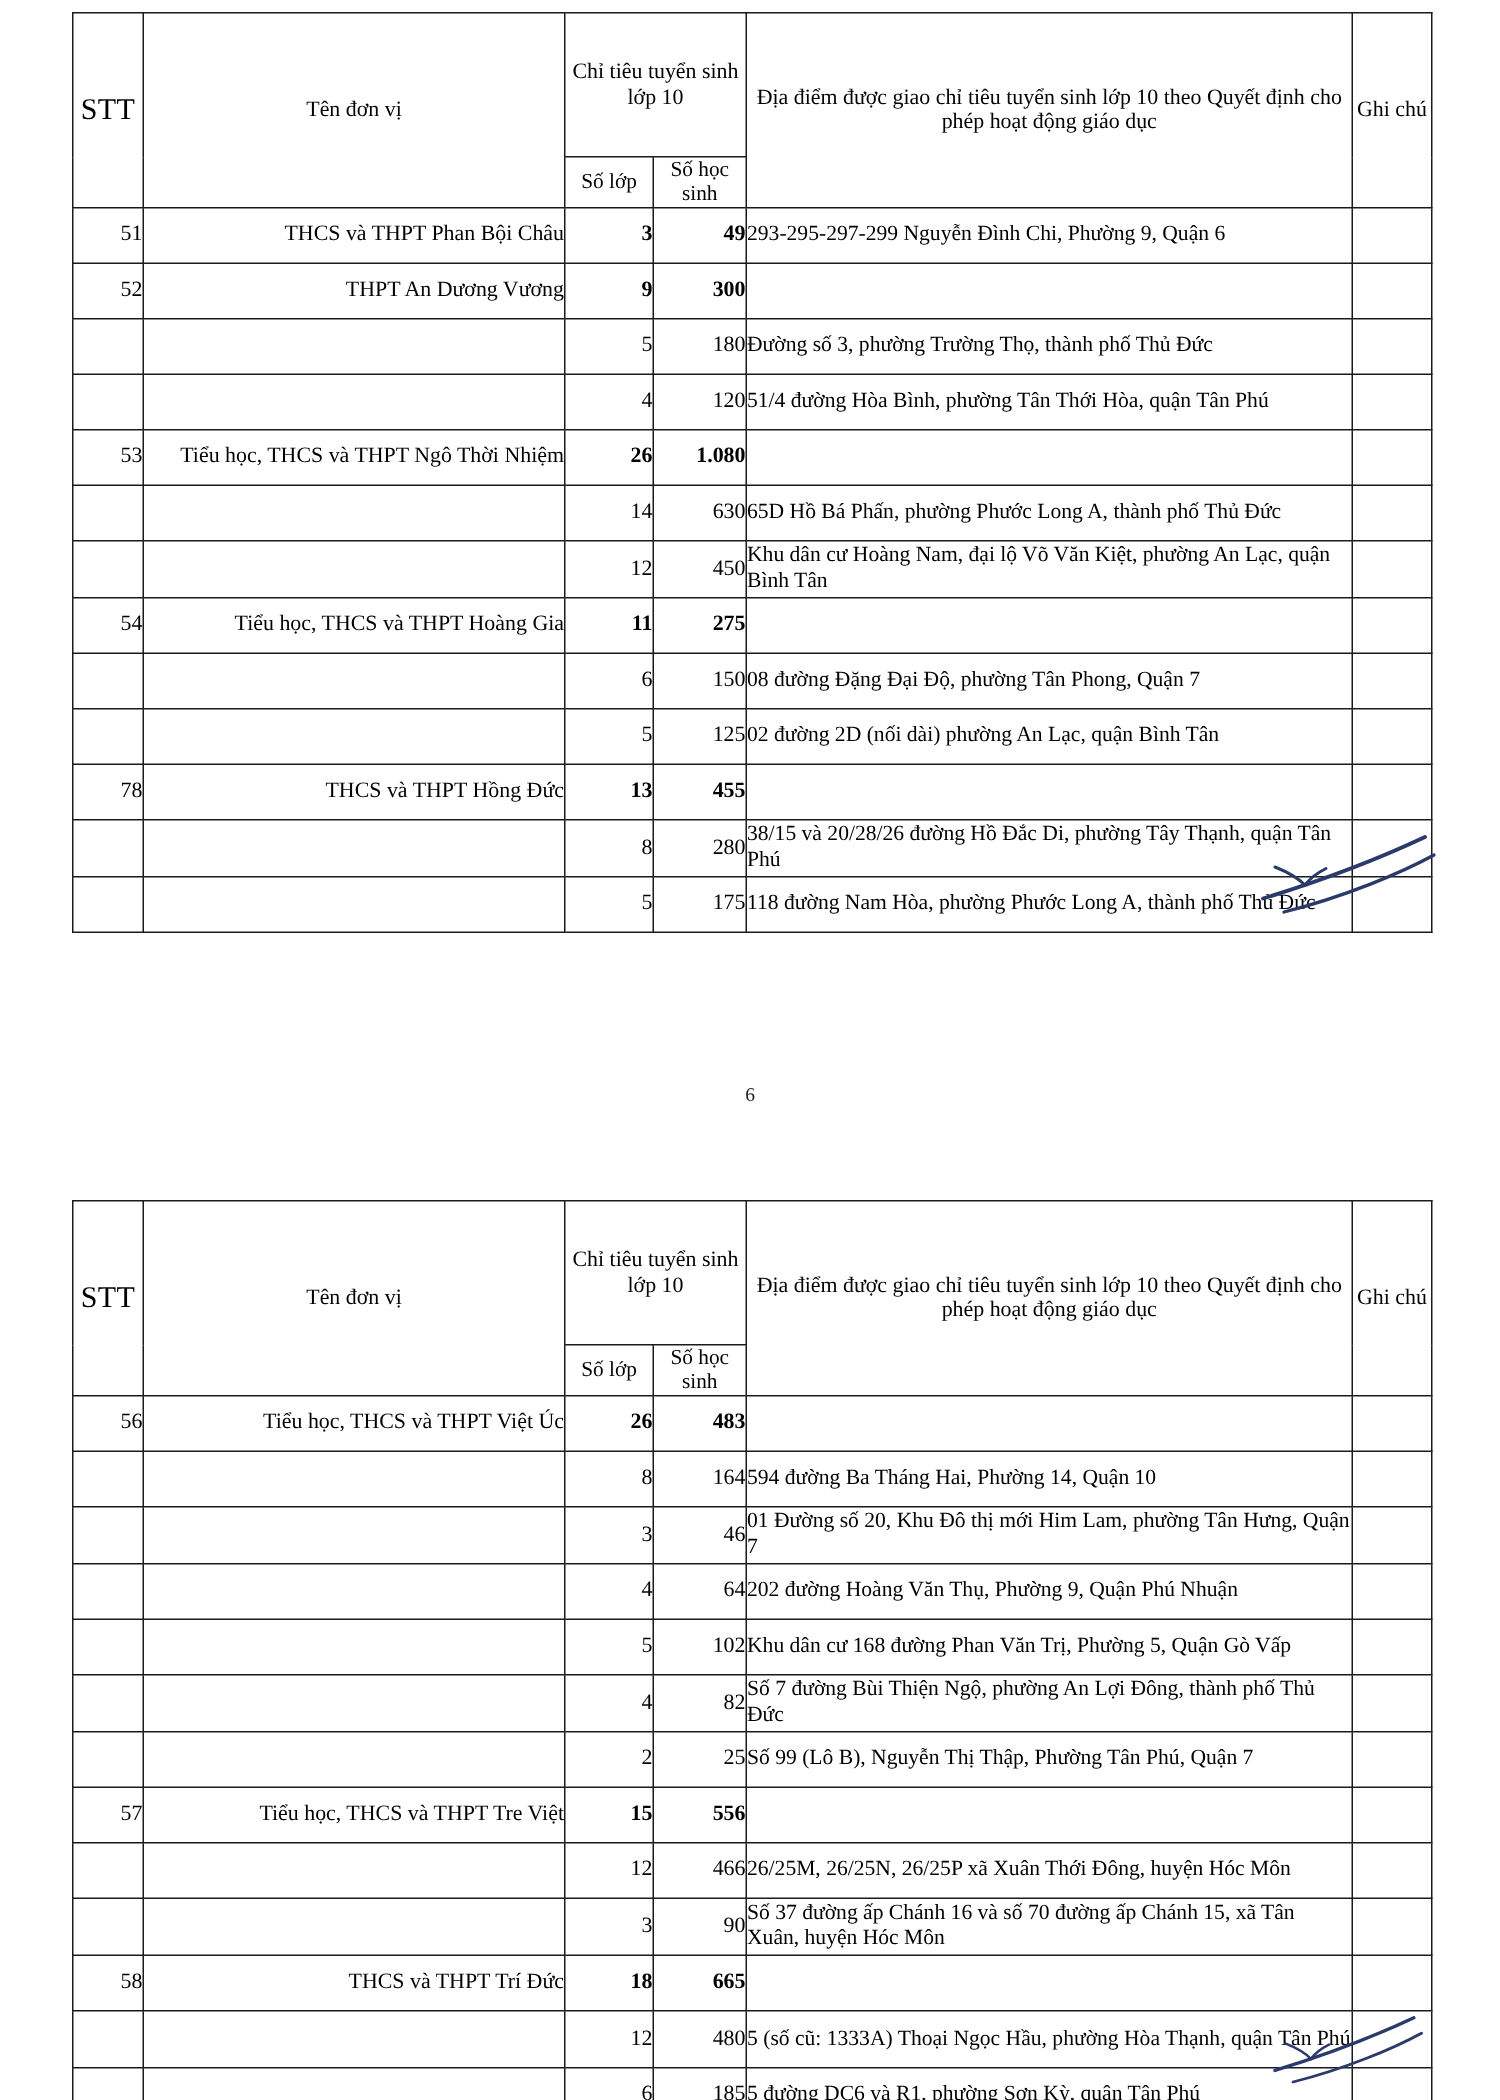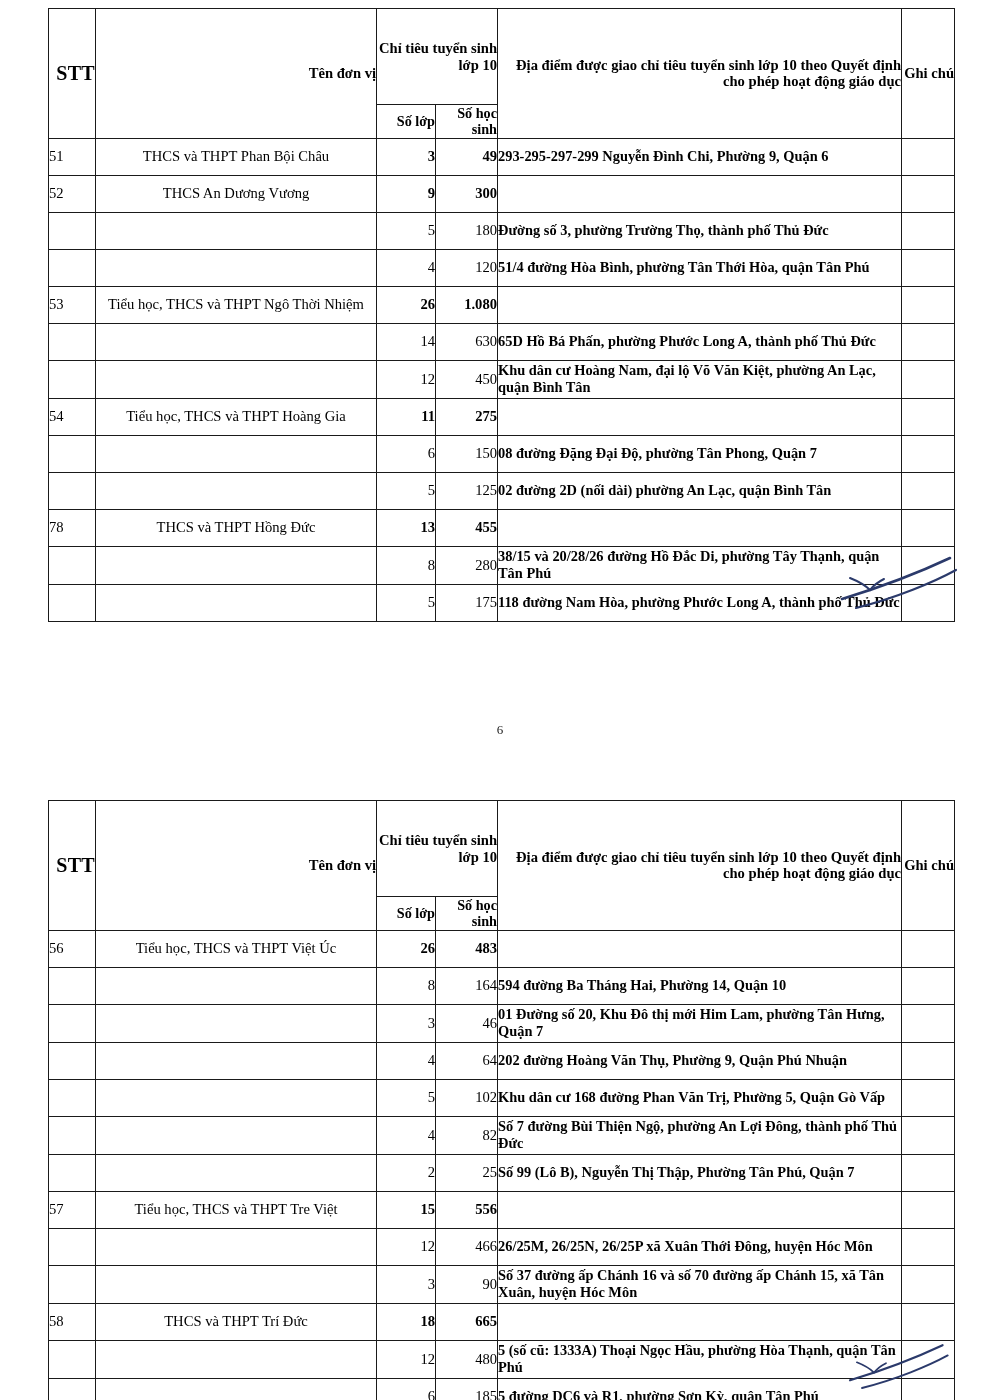--- a/index.html
+++ b/index.html
@@ -47,51 +47,50 @@
   
   col.c-stt   { width: 47px; }
   col.c-name  { width: 281px; }
   col.c-class { width: 59px; }
   col.c-stud  { width: 62px; }
   col.c-addr  { width: 404px; }
   col.c-note  { width: 53px; }
 
   
   th.hd {
-    font-weight: bold;
-    text-align: right;
+    font-weight: normal;
+    text-align: center;
     font-size: 14.6px;
     line-height: 1.16;
     padding: 2px 1px;
   }
   th.hd-stt { font-size: 20px; letter-spacing: 0.3px; }
   th.hd-sub { font-size: 14.2px; padding: 4px 1px 5px 1px; }
 
   
   td.cell-stt {
-    text-align: left;
+    text-align: right;
     font-size: 14.6px;
     padding: 3px 0;
   }
   td.cell-name {
-    text-align: center;
+    text-align: right;
     padding: 3px 0 3px 5px;
     font-size: 14.6px;
     white-space: nowrap;
   }
   td.cell-num {
     text-align: right;
     padding: 3px 1px 3px 0;
     font-size: 14.6px;
   }
   td.cell-addr {
     text-align: left;
     padding: 3px 2px 3px 2px;
     font-size: 14.4px;
-    font-weight: bold;
   }
   td.cell-note { }
 
   tr.row-main td.cell-name,
   tr.row-main td.cell-num,
   tr.row-main td.cell-stt { }
   tr.row-main td.cell-num { font-weight: bold; }
   tr.row-main td.cell-name { }
 
   tr.row-sub td.cell-num { font-weight: normal; }
@@ -151,21 +150,21 @@
           <tr class="row-main h-one">
             <td class="cell-stt">51</td>
             <td class="cell-name">THCS và THPT Phan Bội Châu</td>
             <td class="cell-num">3</td>
             <td class="cell-num">49</td>
             <td class="cell-addr">293-295-297-299 Nguyễn Đình Chi, Phường 9, Quận 6</td>
             <td class="cell-note"></td>
           </tr>
           <tr class="row-main h-one">
             <td class="cell-stt">52</td>
-            <td class="cell-name">THCS An Dương Vương</td>
+            <td class="cell-name">THPT An Dương Vương</td>
             <td class="cell-num">9</td>
             <td class="cell-num">300</td>
             <td class="cell-addr"></td>
             <td class="cell-note"></td>
           </tr>
           <tr class="row-sub h-one">
             <td class="cell-stt"></td>
             <td class="cell-name"></td>
             <td class="cell-num">5</td>
             <td class="cell-num">180</td>

